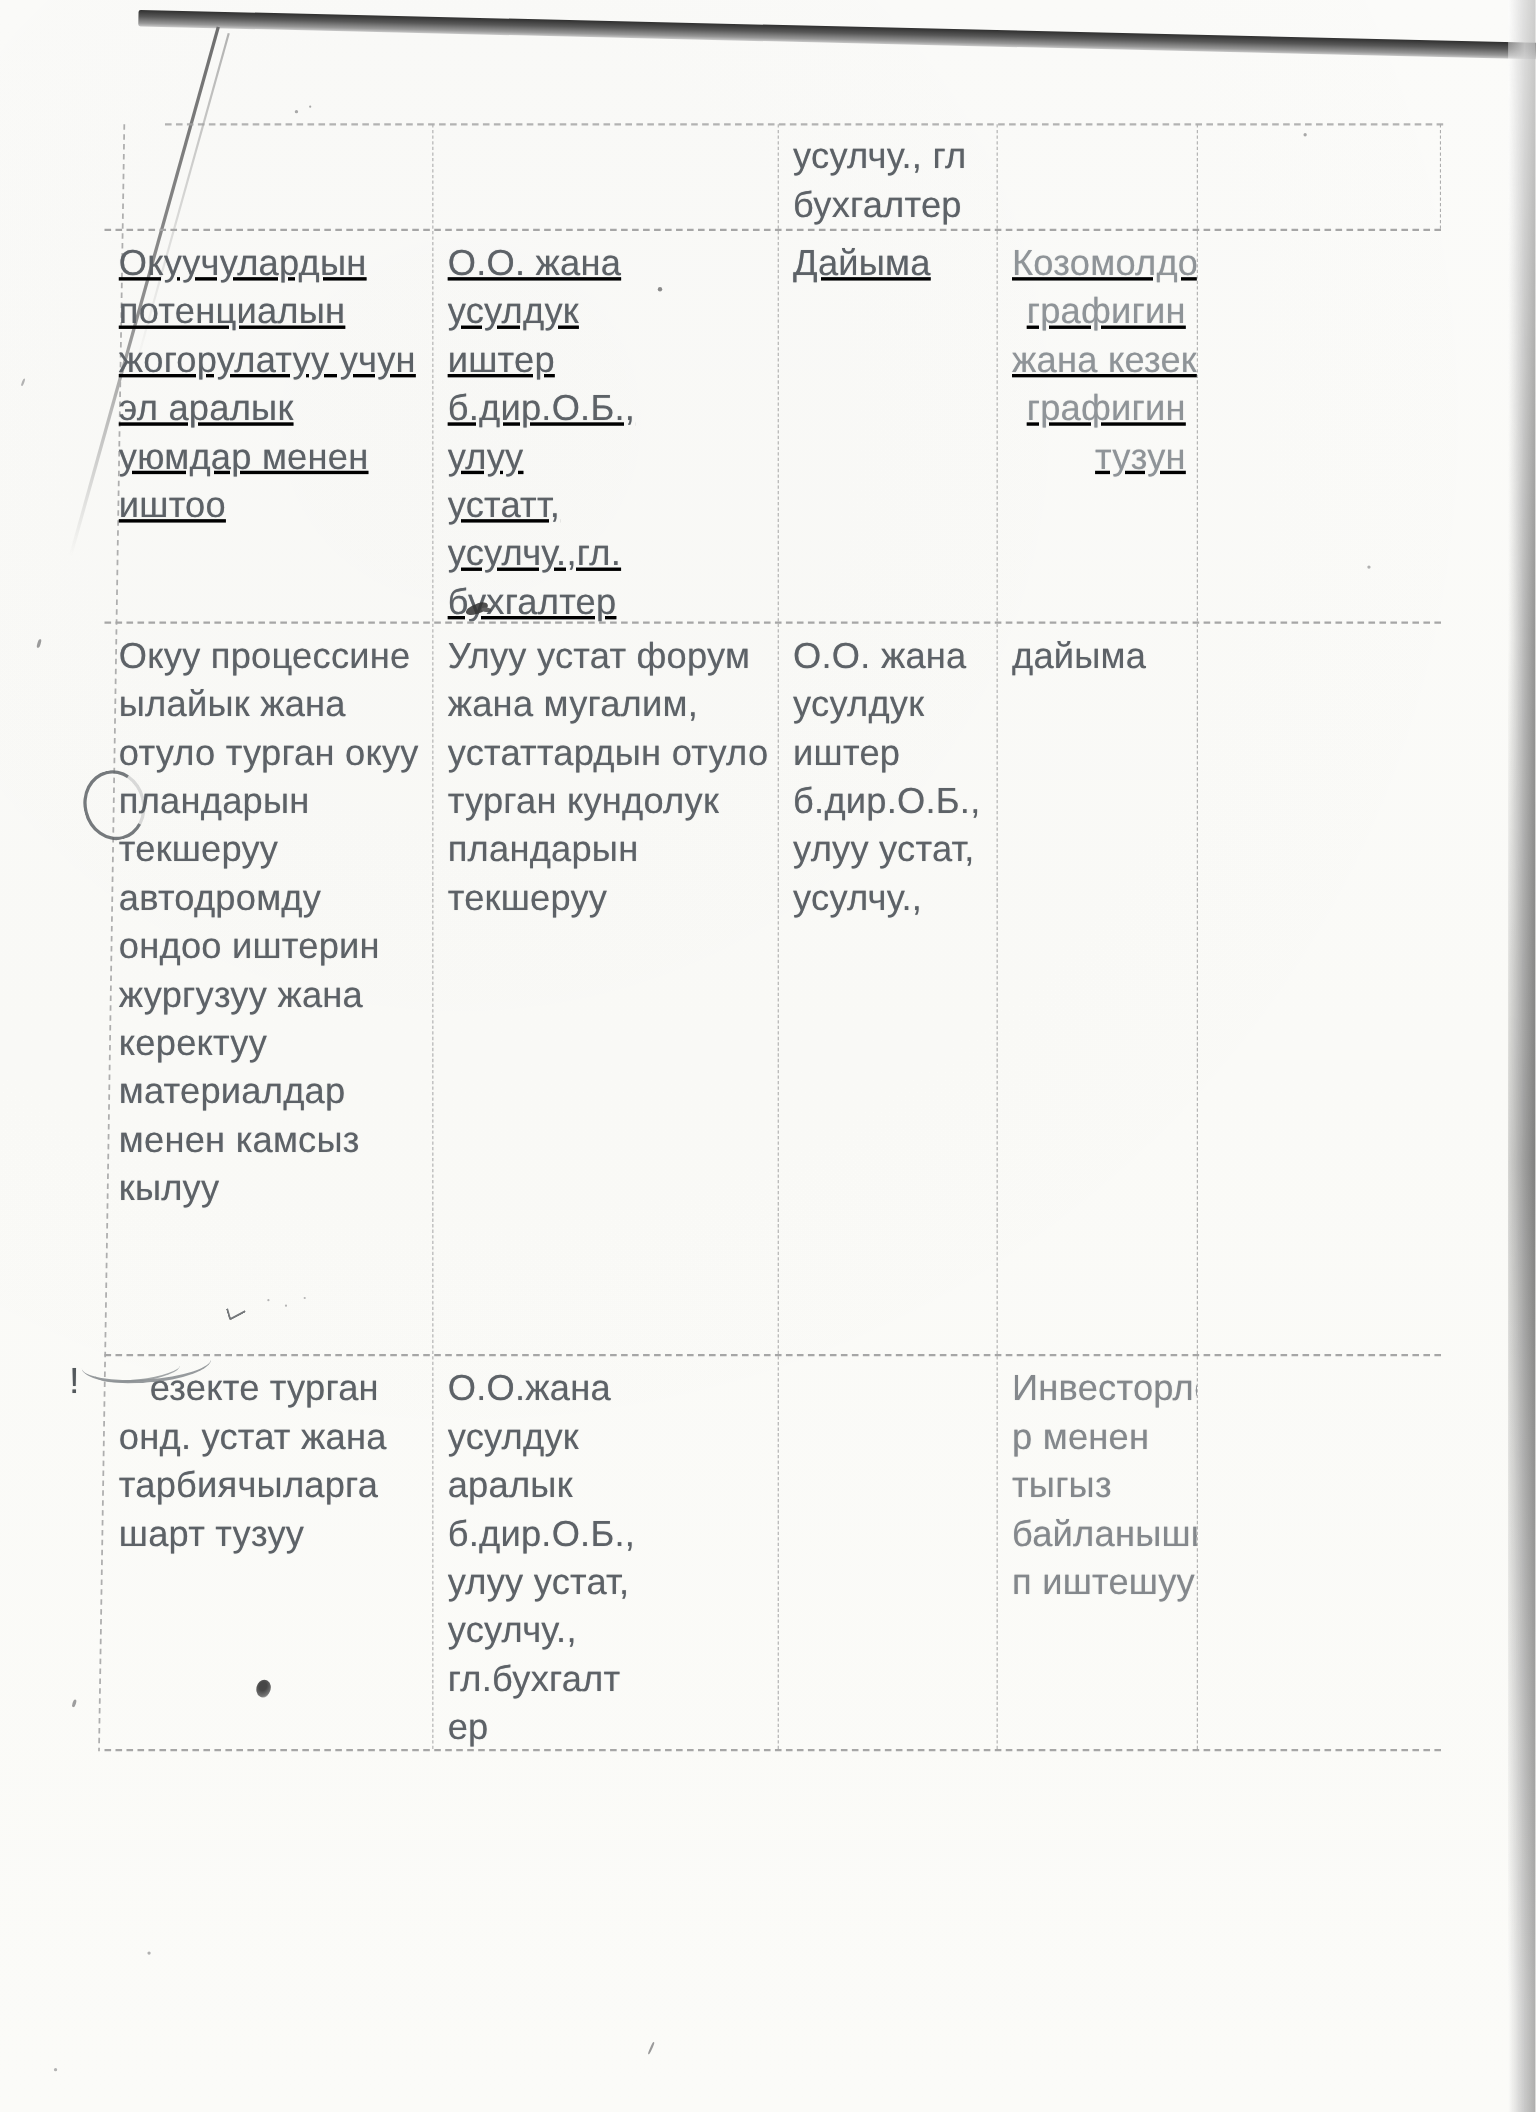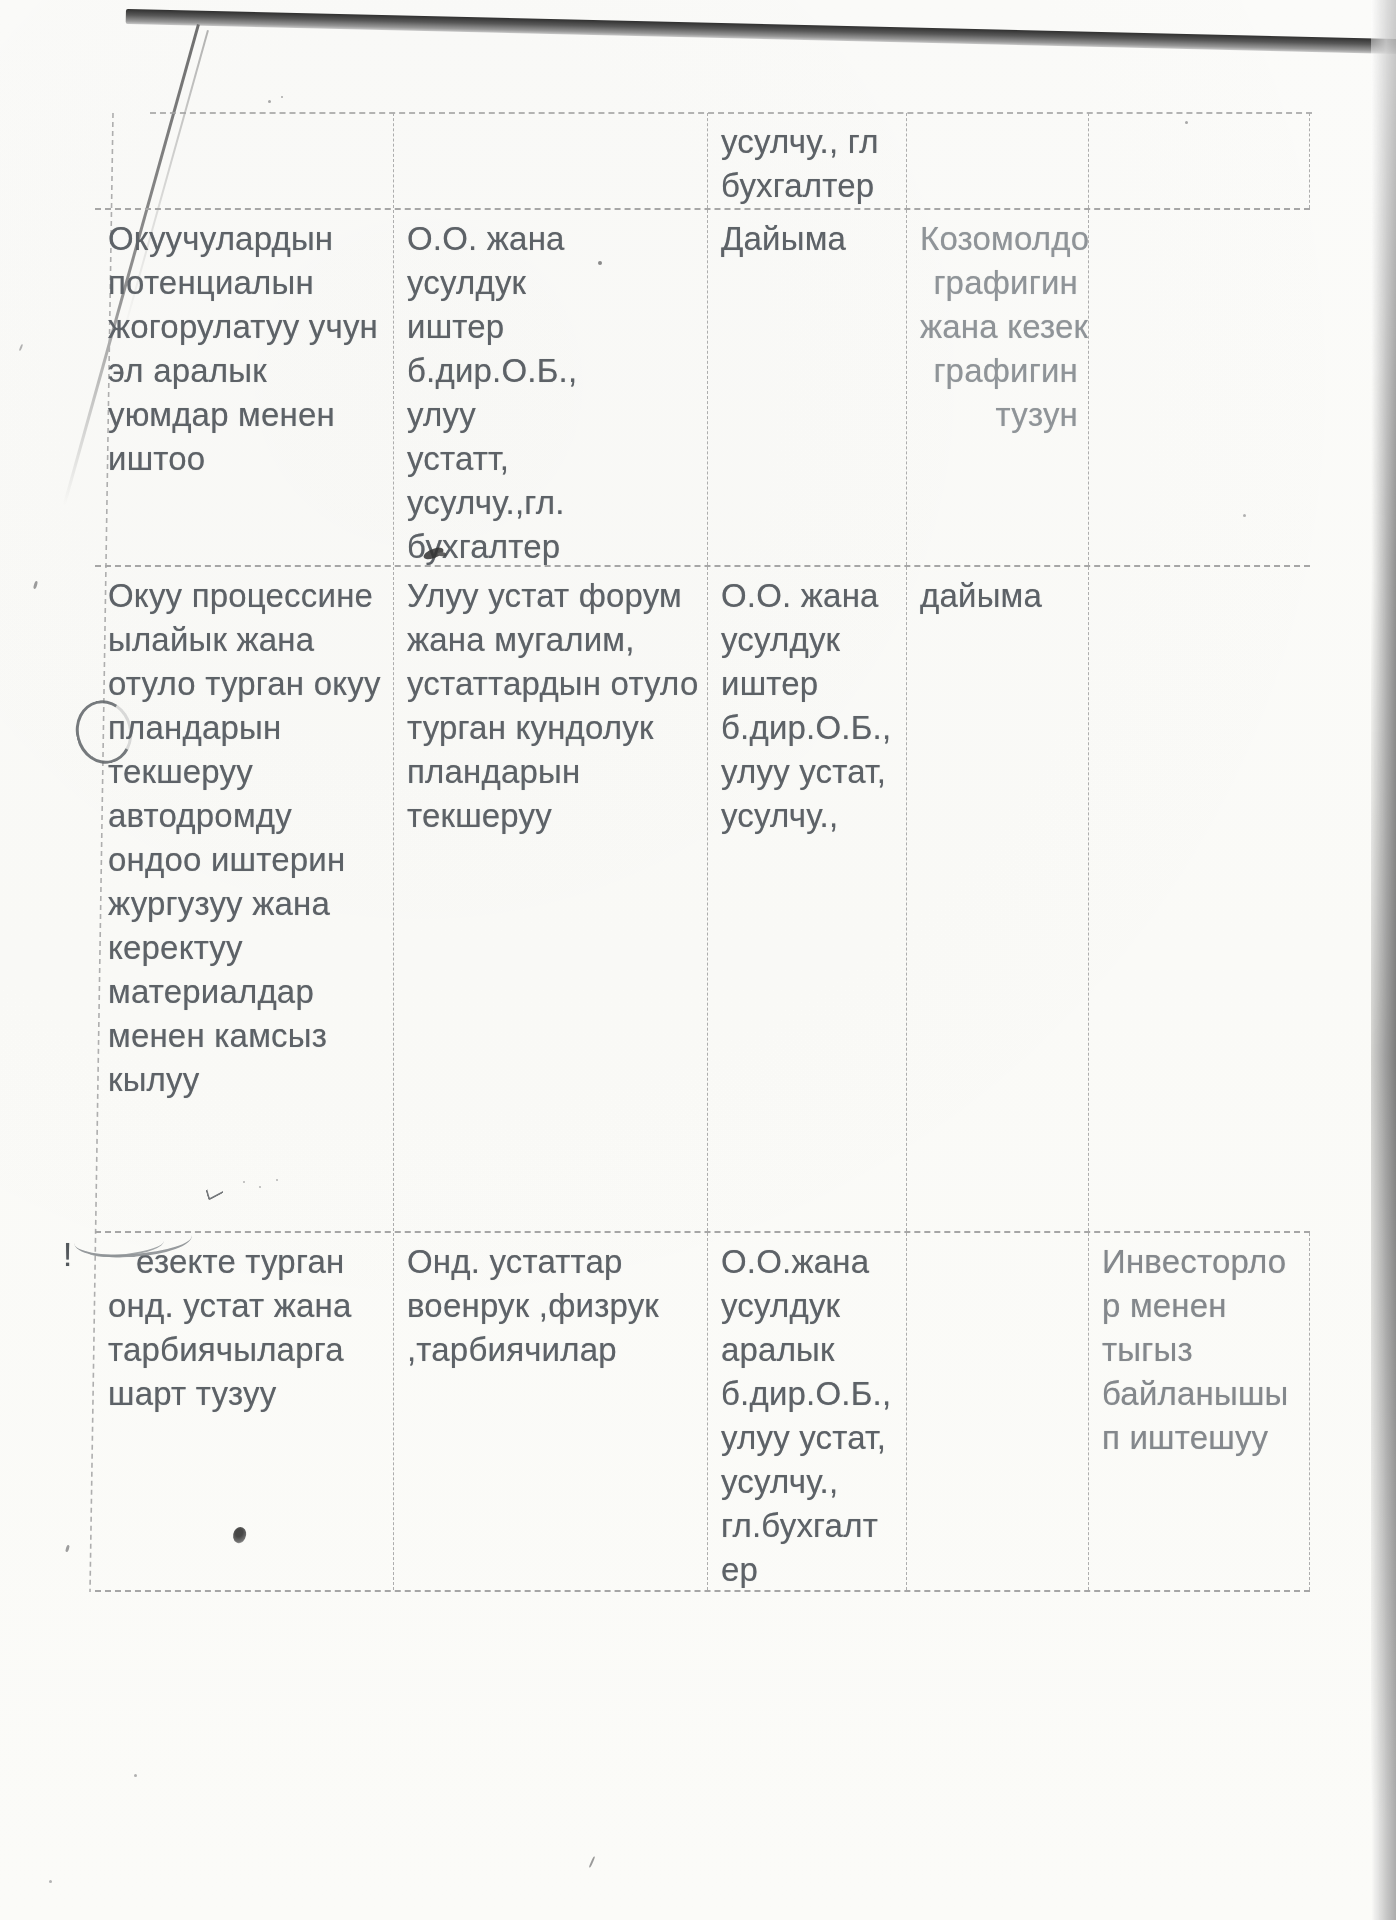--- a/index.html
+++ b/index.html
@@ -50,21 +50,21 @@
     position:absolute;left:150px;top:112px;width:1162px;height:0;
     border-top:2px dashed #a2a2a2;opacity:.8;
   }
   .row{
     display:grid;
     grid-template-columns:299px 314px 199px 182px 221px;
     border-bottom:2px dashed #a6a6a6;
     box-sizing:border-box;
   }
   .r0{height:97px;}
-  .r1{height:357px;}
+  .r1{height:357px;text-decoration:underline;}
   .r2{height:666px;}
   .r3{height:359px;}
   .cell{
     box-sizing:border-box;
     border-right:1.5px dashed #adadad;
     padding:7px 10px 0 13px;
     overflow:hidden;
     white-space:pre;
     font-size:33px;
     line-height:44px;
@@ -202,23 +202,20 @@
 б.дир.О.Б.,
 улуу устат,
 усулчу.,</div>
       <div class="cell">дайыма</div>
     </div>
     <div class="row r3">
       <div class="cell">   езекте турган
 онд. устат жана
 тарбиячыларга
 шарт тузуу</div>
-      <div class="cell">Онд. устаттар
-военрук ,физрук
-,тарбиячилар</div>
       <div class="cell">О.О.жана
 усулдук
 аралык
 б.дир.О.Б.,
 улуу устат,
 усулчу.,
 гл.бухгалт
 ер</div>
       <div class="cell"></div>
       <div class="cell lightmid">Инвесторло

